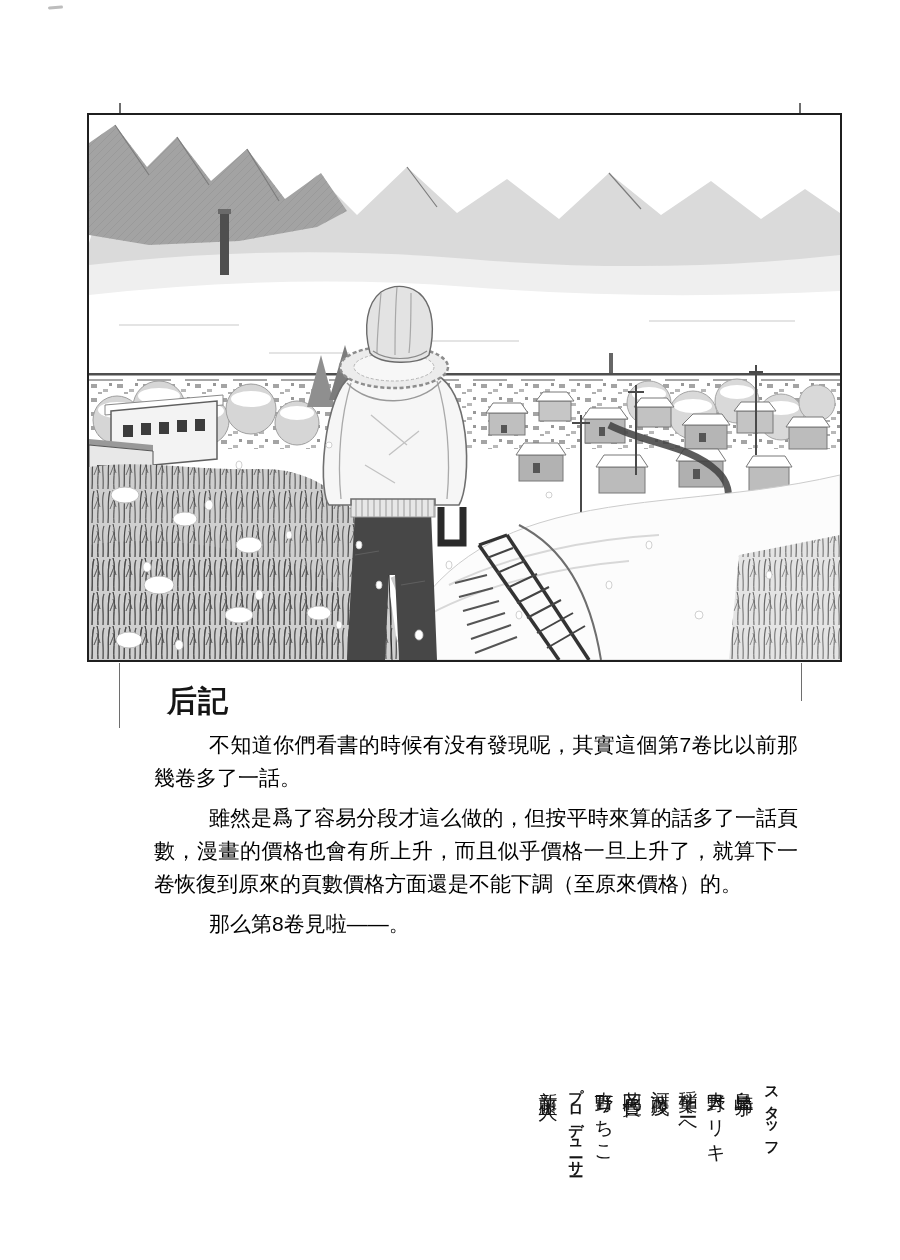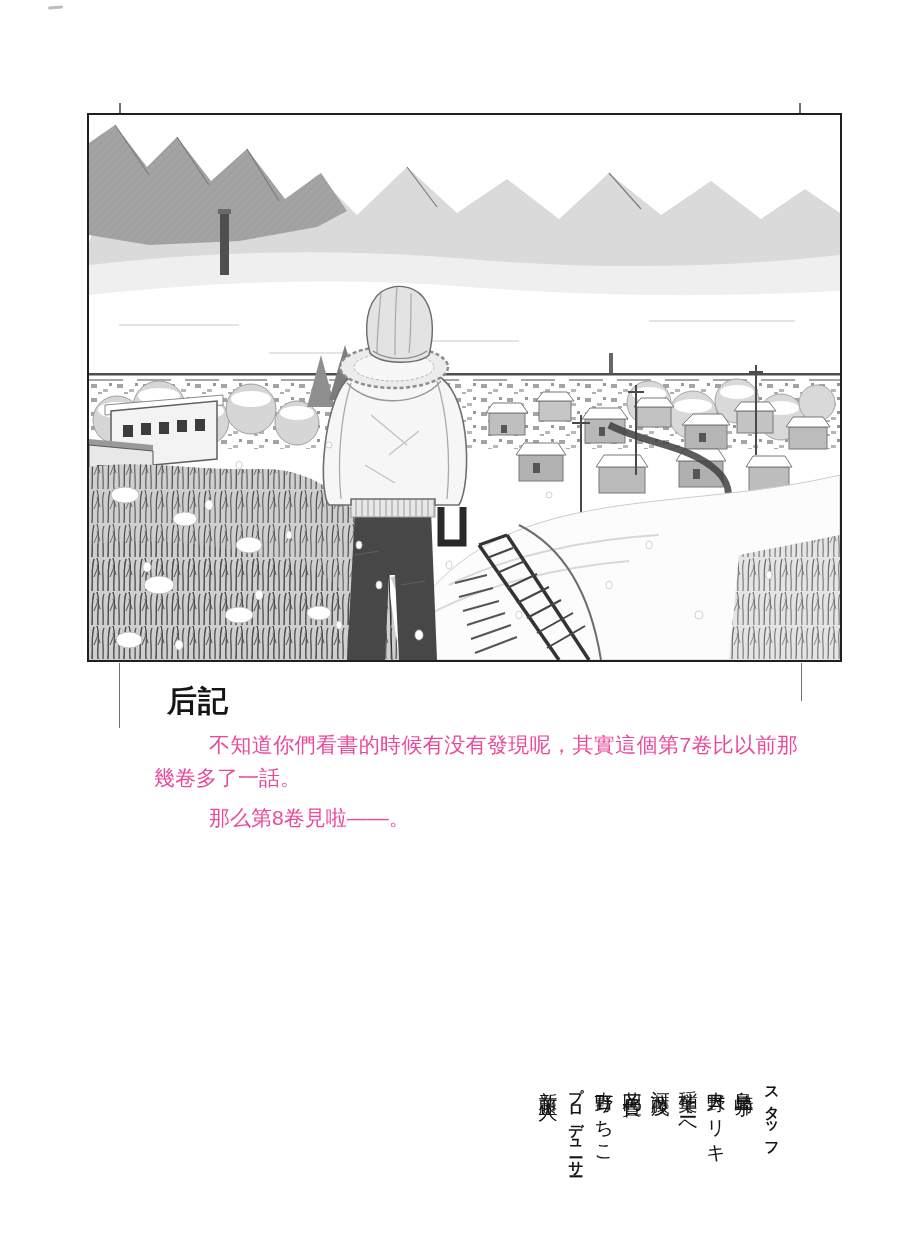--- a/index.html
+++ b/index.html
@@ -20,21 +20,21 @@
   .trim.tl { left:95px;  top:103px; height:10px; }
   .trim.tr { left:775px; top:103px; height:10px; }
   .trim.bl { left:95px;  top:663px; height:65px; width:1px; }
   .trim.br { left:777px; top:663px; height:38px; width:1px; }
   .afterword-heading {
     position:absolute; left:143px; top:681px; margin:0;
     font-size:30px; font-weight:600; letter-spacing:1px; color:#151515;
   }
   .afterword-text {
     position:absolute; left:130px; top:728px; width:644px;
-    font-size:21px; line-height:33px; text-align:justify; color:#ec4899;
+    font-size:21px; line-height:33px; text-align:justify; color:#000000;
   }
   .afterword-text p { margin:0 0 7px 0; text-indent:55px; }
   .credits {
     position:absolute; top:1076px; right:132px; height:190px;
     writing-mode:vertical-rl; color:#141414;
   }
   .credit-col { font-size:19px; letter-spacing:3px; margin-left:5px; line-height:23px; }
   .credit-col.head { font-size:15px; font-weight:bold; letter-spacing:1px; padding-top:1px; }
   .credit-col.producer-name { letter-spacing:4px; }
 </style>
@@ -258,20 +258,21 @@
 
   <div class="trim tl"></div>
   <div class="trim tr"></div>
   <div class="trim bl"></div>
   <div class="trim br"></div>
 
   <h1 class="afterword-heading">后記</h1>
 
   <div class="afterword-text">
     <p>不知道你們看書的時候有没有發現呢，其實這個第7卷比以前那幾卷多了一話。</p>
+    <p>雖然是爲了容易分段才這么做的，但按平時來算的話多了一話頁數，漫畫的價格也會有所上升，而且似乎價格一旦上升了，就算下一卷恢復到原來的頁數價格方面還是不能下調（至原來價格）的。</p>
     <p>那么第8卷見啦——。</p>
   </div>
 
   <div class="credits">
     <div class="credit-col head">スタッフ</div>
     <div class="credit-col">島崎昇子</div>
     <div class="credit-col">大野ヨリキ</div>
     <div class="credit-col">稲葉そーへ</div>
     <div class="credit-col">河藤茂</div>
     <div class="credit-col">花岡貴仁</div>

